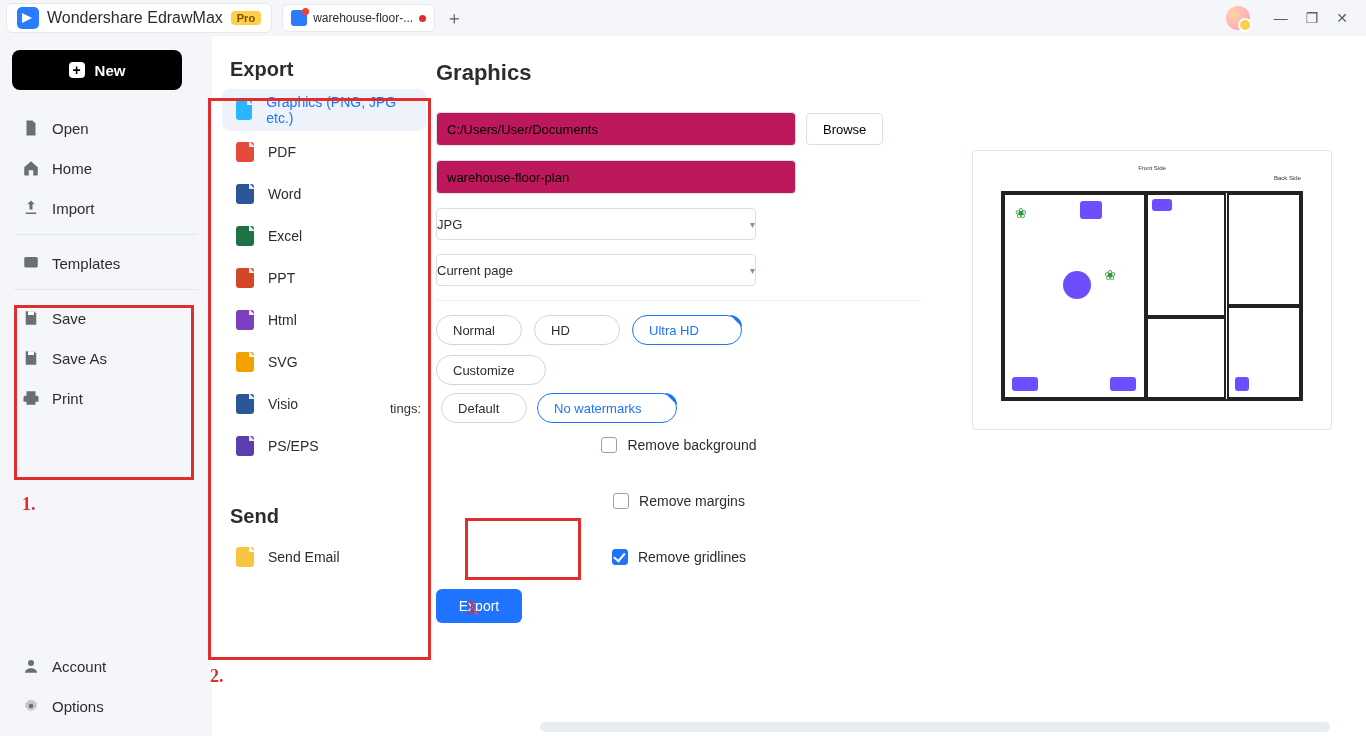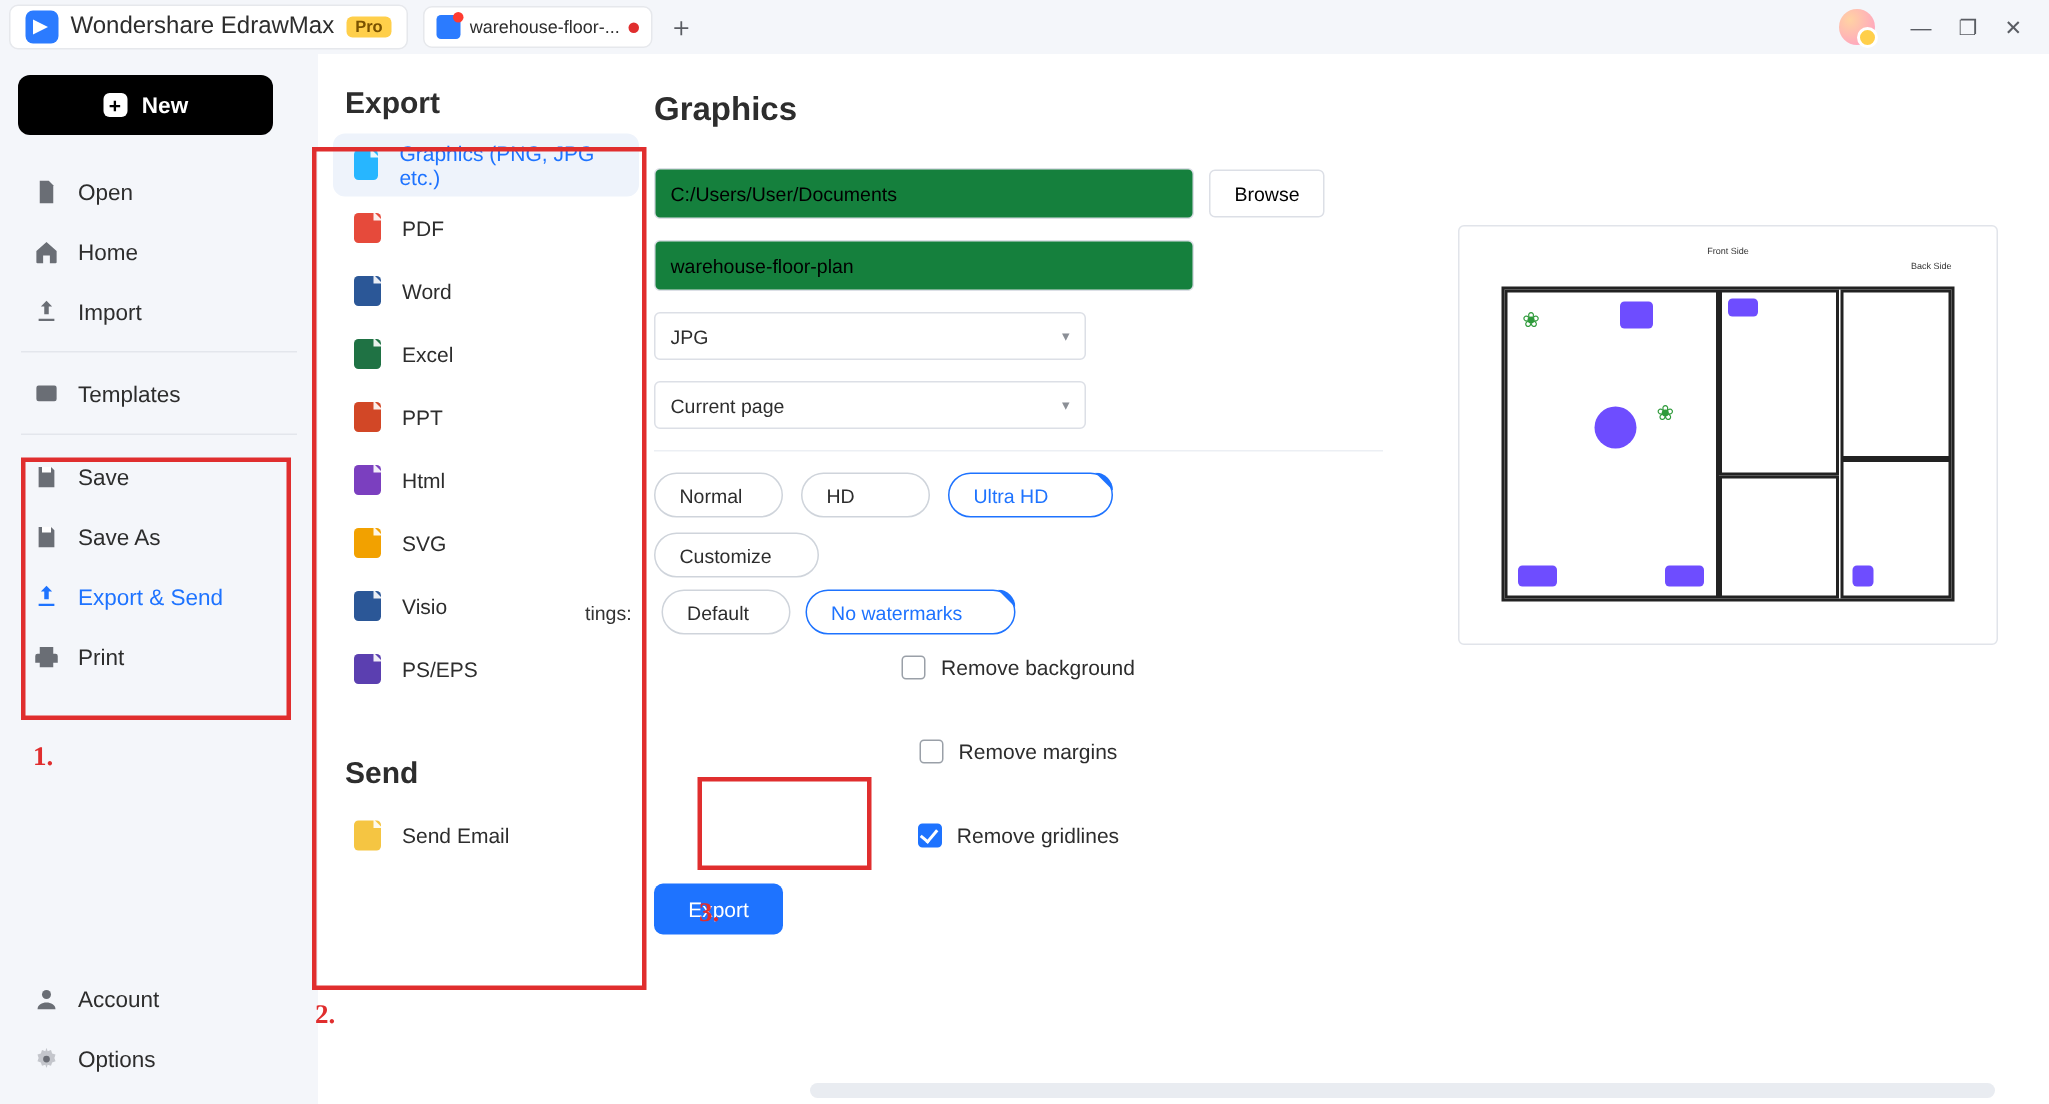--- a/index.html
+++ b/index.html
@@ -59,23 +59,23 @@
   .fmt-item.selected{background:#eef3fb;color:var(--blue);}
   .fmt-ic{width:18px;height:20px;border-radius:3px;position:relative;}
   .fmt-ic::after{content:"";position:absolute;right:-1px;top:-1px;width:0;height:0;border-left:6px solid rgba(255,255,255,.9);border-top:6px solid transparent;}
 
   
   .content-col{flex:1;background:#fff;display:flex;}
   .form-area{flex:1;padding:18px 24px 10px 0;min-width:0;}
   .form-area h2{margin:6px 0 26px 0;font-size:22px;font-weight:700;}
 
   .form-row{display:flex;align-items:center;gap:10px;margin-bottom:14px;}
-  .text-input{flex:1;max-width:360px;height:32px;border:1px solid var(--border);border-radius:4px;padding:16px 10px;font-size:13px;background:#15803d;}
+  .text-input{flex:1;max-width:360px;height:32px;border:1px solid var(--border);border-radius:4px;padding:16px 10px;font-size:13px;background:#be185d;}
   .browse-btn{height:32px;padding:0 16px;border:1px solid var(--border);border-radius:4px;background:#fff;font-size:13px;}
-  .select{width:288px;height:32px;border:1px solid var(--border);border-radius:4px;padding:0 10px;font-size:13px;background:#fff;display:flex;align-items:center;justify-content:space-between;color:#2d2d2d;}
+  .select{width:320px;height:32px;border:1px solid var(--border);border-radius:4px;padding:0 0;font-size:13px;background:#fff;display:flex;align-items:center;justify-content:space-between;color:#2d2d2d;}
   .select .caret{color:#8b8f96;font-size:10px;}
 
   .chips{display:flex;gap:12px;margin:10px 0 8px 0;}
   .chip{height:30px;min-width:86px;padding:0 16px;border:1px solid var(--chip-border);border-radius:16px;background:#fff;font-size:13px;display:flex;align-items:center;justify-content:flex-start;position:relative;}
   .chip.wide{min-width:110px}
   .chip.active{border-color:var(--blue);color:var(--blue);}
   .chip.active::after{content:"";position:absolute;right:-1px;top:-1px;width:0;height:0;border-top:12px solid var(--blue);border-left:12px solid transparent;border-top-right-radius:16px;}
   .hr{height:1px;background:#eceff4;margin:10px 0 14px 0;}
 
   .partlabel{font-size:13px;color:#333;margin-right:10px;white-space:nowrap;}
@@ -222,28 +222,20 @@
     </div>
     <div class="nav-item">
       <span class="ic">
           <svg width="18" height="18" viewBox="0 0 24 24" fill="currentColor">
             <path d="M5 3h11l3 3v15H5z"></path>
             <rect x="8" y="3" width="8" height="5" fill="#fff"></rect>
           </svg>
         </span>
       <span>Save As</span>
     </div>
-    <div class="nav-item selected">
-      <span class="ic">
-          <svg width="18" height="18" viewBox="0 0 24 24" fill="currentColor">
-            <path d="M5 20h14v-2H5zM12 2l5 5h-3v7h-4V7H7z"></path>
-          </svg>
-        </span>
-      <span>Export &amp; Send</span>
-    </div>
     <div class="nav-item">
       <span class="ic">
           <svg width="18" height="18" viewBox="0 0 24 24" fill="currentColor">
             <path d="M6 9V3h12v6h2a2 2 0 012 2v6h-4v4H6v-4H2v-6a2 2 0 012-2z"></path>
           </svg>
         </span>
       <span>Print</span>
     </div>
 
     <div class="left-bottom">

